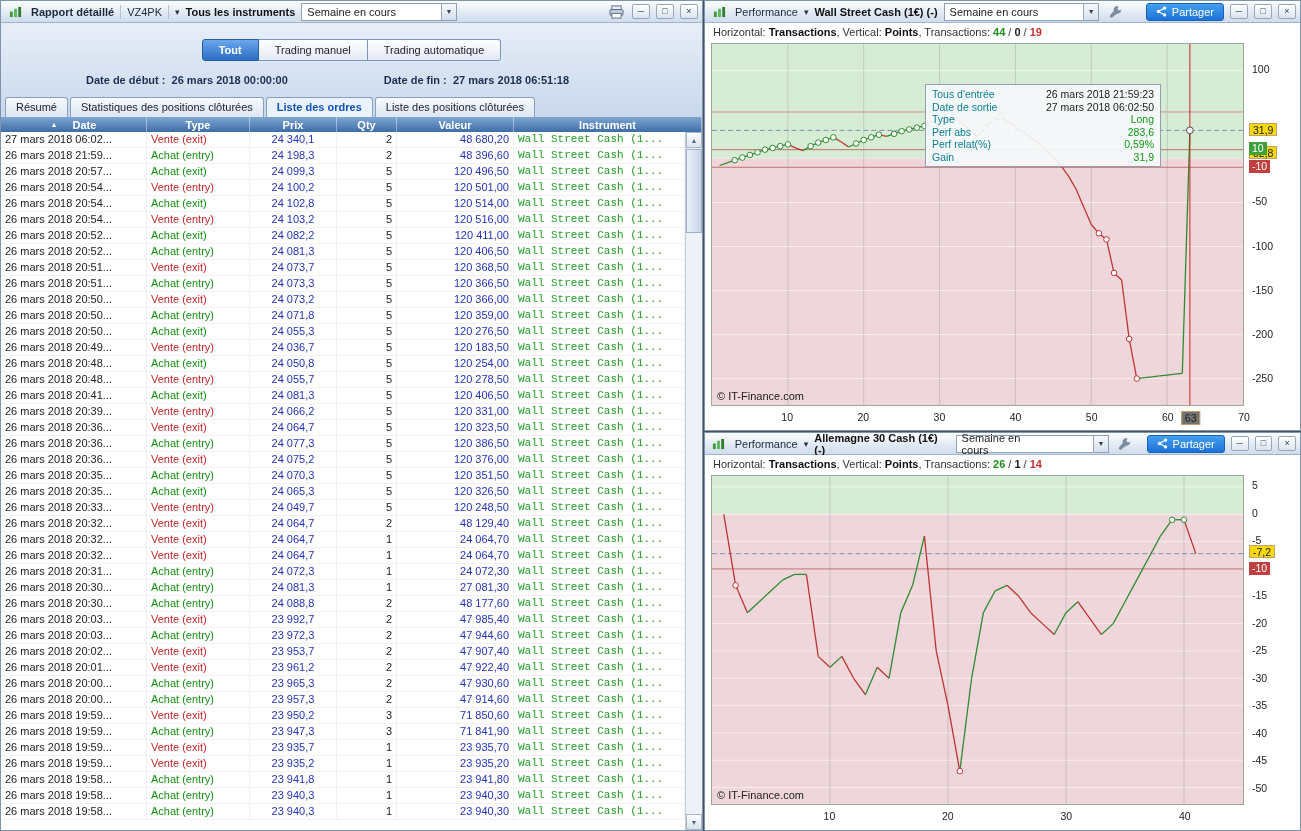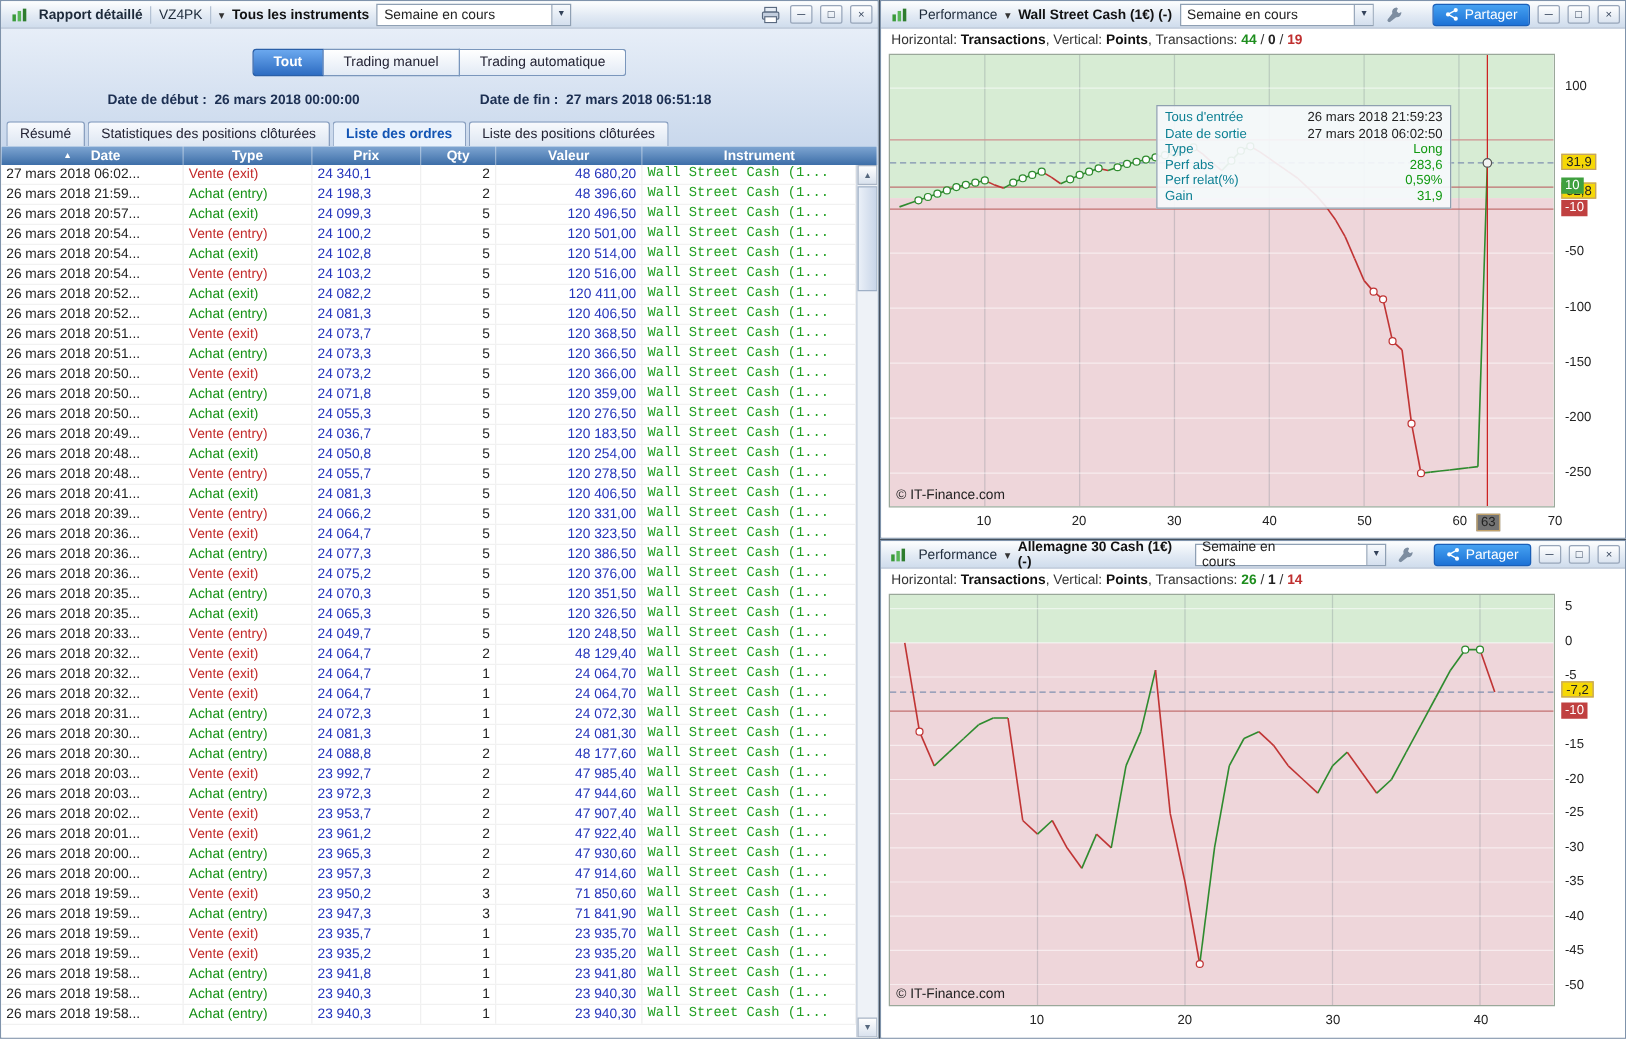--- a/index.html
+++ b/index.html
@@ -38,21 +38,21 @@
 
   
   .table-wrap{flex:1;display:flex;flex-direction:column;overflow:hidden;background:#fff;}
   .thead{display:flex;height:15px;flex:0 0 15px;background:linear-gradient(#7fa6d2,#3d6ea8);color:#fff;font-weight:bold;}
   .thead .hc{display:flex;align-items:center;justify-content:center;gap:15px;border-right:1px solid rgba(255,255,255,.4);overflow:hidden;font-size:11px;}
   .sortglyph{font-size:7px;}
   .tbody{flex:1;position:relative;overflow:hidden;}
   .rows{margin-right:17px;}
   .trow{display:flex;height:16px;line-height:15px;background:#fff;border-bottom:1px solid #f1f1f1;}
   .trow>div{padding:0 4px;overflow:hidden;white-space:nowrap;border-right:1px solid #f0f0f0;}
-  .col-0{width:146px;} .col-1{width:103px;} .col-2{width:87px;text-align:left;} .col-3{width:60px;text-align:right;} .col-4{width:117px;text-align:right;} .col-5{flex:1;}
+  .col-0{width:146px;} .col-1{width:103px;} .col-2{width:87px;text-align:center;} .col-3{width:60px;text-align:right;} .col-4{width:117px;text-align:right;} .col-5{flex:1;}
   .c-date{color:#222;} .c-vente{color:#c22727;} .c-achat{color:#159015;}
   .c-num{color:#2333bb;} .c-qty{color:#222;} .c-instr{color:#22a022;font-family:Liberation Mono, monospace;}
   .vscroll{position:absolute;top:0;right:0;bottom:0;width:17px;background:#eef2f7;border-left:1px solid #c5cedb;}
   .sarrow{height:16px;border:1px solid #aab6c6;background:linear-gradient(#fefefe,#d9e2ee);font-size:7px;color:#56687e;display:flex;align-items:center;justify-content:center;}
   .sarrow.down{position:absolute;bottom:0;left:0;right:0;}
   .sthumb{position:absolute;top:17px;left:0;right:0;height:84px;background:linear-gradient(90deg,#eaf0f8,#c8d5e8);border:1px solid #9fb0c6;}
 
   
   .chart-body{flex:1;position:relative;background:#fff;}
   .infoline{position:absolute;left:8px;top:3px;white-space:nowrap;}
@@ -377,21 +377,21 @@
             <div class="col-2 c-num">24 072,3</div>
             <div class="col-3 c-qty">1</div>
             <div class="col-4 c-num">24 072,30</div>
             <div class="col-5 c-instr">Wall Street Cash (1...</div>
           </div>
           <div class="trow">
             <div class="col-0 c-date">26 mars 2018 20:30...</div>
             <div class="col-1 c-achat">Achat (entry)</div>
             <div class="col-2 c-num">24 081,3</div>
             <div class="col-3 c-qty">1</div>
-            <div class="col-4 c-num">24 081,30</div>
+            <div class="col-4 c-num">27 081,30</div>
             <div class="col-5 c-instr">Wall Street Cash (1...</div>
           </div>
           <div class="trow">
             <div class="col-0 c-date">26 mars 2018 20:30...</div>
             <div class="col-1 c-achat">Achat (entry)</div>
             <div class="col-2 c-num">24 088,8</div>
             <div class="col-3 c-qty">2</div>
             <div class="col-4 c-num">48 177,60</div>
             <div class="col-5 c-instr">Wall Street Cash (1...</div>
           </div>

